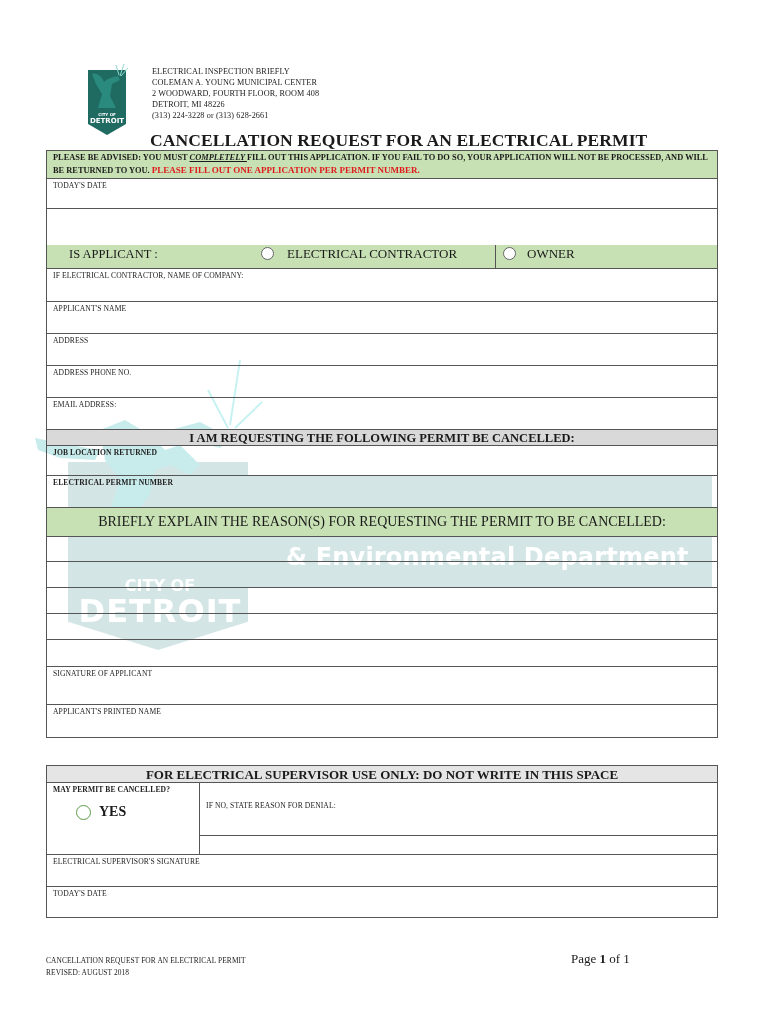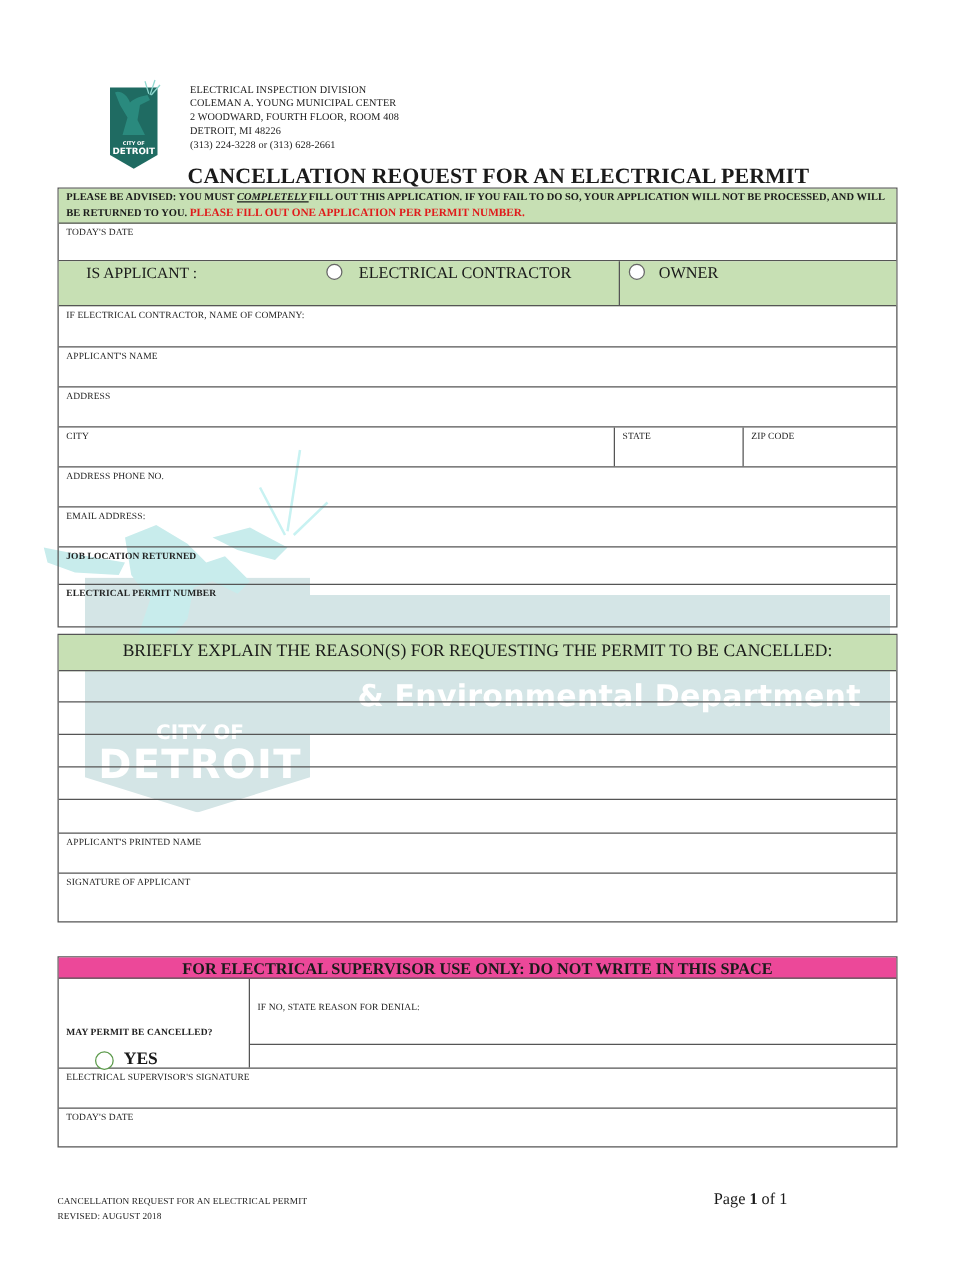--- a/index.html
+++ b/index.html
@@ -20,21 +20,21 @@
   .title { position: absolute; left: 150px; top: 130px; font-size: 17.5px; font-weight: bold; letter-spacing: 0.1px; }
 
   
   .block { position: absolute; left: 46px; width: 672px; border: 1.5px solid #555; box-sizing: border-box; background: transparent; }
   .row { position: relative; border-bottom: 1.5px solid #555; box-sizing: border-box; }
   .row:last-child { border-bottom: none; }
   .lbl { position: absolute; left: 6px; top: 2px; font-size: 7.6px; letter-spacing: 0.1px; color: #222; }
   .lbl.bold { font-weight: bold; }
   .green { background: #c7e0b4; }
   .grey { background: #d9d9d9; }
-  .pink { background: #ec4899; }
+  .pink { background: #e5e5e5; }
 
   .notice { font-size: 8.4px; font-weight: bold; line-height: 12px; padding: 1px 6px; }
   .notice .em { font-style: italic; text-decoration: underline; }
   .notice .red { color: #e01b1b; font-size: 9px; }
 
   .radio { display: inline-block; width: 13px; height: 13px; border-radius: 50%; border: 1.2px solid #666; background: #fff; box-sizing: border-box; vertical-align: middle; }
   .radio.green-ring { border-color: #5b9a4a; width: 15px; height: 15px; }
 
   .center-hdr { text-align: center; font-weight: bold; font-size: 12.5px; line-height: 16px; }
   .center-hdr-lg { text-align: center; font-size: 14px; line-height: 28px; }
@@ -72,99 +72,87 @@
   <g stroke="#8fd9d0" stroke-width="1">
       <line x1="36" y1="14" x2="40" y2="2"></line>
       <line x1="37" y1="14" x2="44" y2="6"></line>
       <line x1="35" y1="13" x2="32" y2="3"></line>
     </g>
   <text x="23" y="54" font-size="4" fill="#ffffff" text-anchor="middle" font-family="DejaVu Sans, sans-serif" font-weight="bold">CITY OF</text>
   <text x="23" y="61" font-size="7" fill="#ffffff" text-anchor="middle" font-family="DejaVu Sans, sans-serif" font-weight="bold">DETROIT</text>
 </svg>
 
 <div class="addr">
-  <div>ELECTRICAL INSPECTION DIVISION</div>
+  <div>ELECTRICAL INSPECTION BRIEFLY</div>
   <div>COLEMAN A. YOUNG MUNICIPAL CENTER</div>
   <div>2 WOODWARD, FOURTH FLOOR, ROOM 408</div>
   <div>DETROIT, MI 48226</div>
   <div>(313) 224-3228 or (313) 628-2661</div>
 </div>
 
 <div class="title">CANCELLATION REQUEST FOR AN ELECTRICAL PERMIT</div>
 
 <div class="block" style="top:150px;">
   <div class="row green notice" style="height:28px;">
     <span>PLEASE BE ADVISED: YOU MUST </span><span class="em">COMPLETELY </span><span>FILL OUT THIS APPLICATION. IF YOU FAIL TO DO SO, YOUR APPLICATION WILL NOT BE PROCESSED, AND WILL BE RETURNED TO YOU. </span><span class="red">PLEASE FILL OUT ONE APPLICATION PER PERMIT NUMBER.</span>
   </div>
   <div class="row" style="height:30px;">
     <span class="lbl">TODAY'S DATE</span>
   </div>
-  <div class="row green" style="height:36px;">
+  <div class="row green" style="height:24px;margin-top:36px;">
     <span style="position:absolute;left:22px;top:2px;font-size:12.5px;">IS APPLICANT :</span>
     <span class="radio" style="position:absolute;left:214px;top:2px;"></span>
     <span style="position:absolute;left:240px;top:1px;font-size:13px;">ELECTRICAL CONTRACTOR</span>
     <span class="vline" style="left:448px;"></span>
     <span class="radio" style="position:absolute;left:456px;top:2px;"></span>
     <span style="position:absolute;left:480px;top:1px;font-size:13px;">OWNER</span>
   </div>
   <div class="row" style="height:33px;">
     <span class="lbl">IF ELECTRICAL CONTRACTOR, NAME OF COMPANY:</span>
   </div>
   <div class="row" style="height:32px;">
     <span class="lbl">APPLICANT'S NAME</span>
   </div>
   <div class="row" style="height:32px;">
     <span class="lbl">ADDRESS</span>
   </div>
   <div class="row" style="height:32px;">
-    <div style="position:absolute;left:0;top:0;width:444px;height:100%;">
-      <span class="lbl">CITY</span>
-    </div>
-    <span class="vline" style="left:444px;"></span>
-    <div style="position:absolute;left:445px;top:0;width:102px;height:100%;">
-      <span class="lbl">STATE</span>
-    </div>
-    <span class="vline" style="left:547px;"></span>
-    <div style="position:absolute;left:548px;top:0;right:0;height:100%;">
-      <span class="lbl">ZIP CODE</span>
-    </div>
-  </div>
-  <div class="row" style="height:32px;">
     <span class="lbl">ADDRESS PHONE NO.</span>
   </div>
   <div class="row" style="height:32px;">
     <span class="lbl">EMAIL ADDRESS:</span>
   </div>
+  <div class="row grey center-hdr" style="height:16px;">I AM REQUESTING THE FOLLOWING PERMIT BE CANCELLED:</div>
   <div class="row" style="height:30px;">
     <span class="lbl bold">JOB LOCATION RETURNED</span>
   </div>
   <div class="row" style="height:33px;">
     <span class="lbl bold">ELECTRICAL PERMIT NUMBER</span>
   </div>
 </div>
 
 <div class="block" style="top:507px;height:231px;">
   <div class="row green center-hdr-lg" style="height:29px;">BRIEFLY EXPLAIN THE REASON(S) FOR REQUESTING THE PERMIT TO BE CANCELLED:</div>
   <div class="row" style="height:25px;"></div>
   <div class="row" style="height:26px;"></div>
   <div class="row" style="height:26px;"></div>
   <div class="row" style="height:26px;"></div>
   <div class="row" style="height:27px;"></div>
+  <div class="row" style="height:38px;">
+    <span class="lbl">SIGNATURE OF APPLICANT</span>
+  </div>
   <div class="row" style="height:32px;">
     <span class="lbl">APPLICANT'S PRINTED NAME</span>
-  </div>
-  <div class="row" style="height:38px;">
-    <span class="lbl">SIGNATURE OF APPLICANT</span>
   </div>
 </div>
 
 <div class="block" style="top:765px;height:153px;">
   <div class="row pink center-hdr" style="height:17px;font-size:13px;line-height:17px;">FOR ELECTRICAL SUPERVISOR USE ONLY: DO NOT WRITE IN THIS SPACE</div>
   <div class="row" style="height:72px;">
-    <div style="position:absolute;left:0;top:0;width:152px;height:100%;margin-top:36px;">
+    <div style="position:absolute;left:0;top:0;width:152px;height:100%;">
       <span class="lbl bold">MAY PERMIT BE CANCELLED?</span>
       <span class="radio green-ring" style="position:absolute;left:29px;top:22px;"></span>
       <span style="position:absolute;left:52px;top:21px;font-size:14px;font-weight:bold;">YES</span>
     </div>
     <span class="vline" style="left:152px;"></span>
     <div style="position:absolute;left:153px;top:16px;right:0;height:36px;border-bottom:1.5px solid #555;">
       <span class="lbl">IF NO, STATE REASON FOR DENIAL:</span>
     </div>
     <div style="position:absolute;left:153px;top:37px;right:0;bottom:0;"></div>
   </div>

